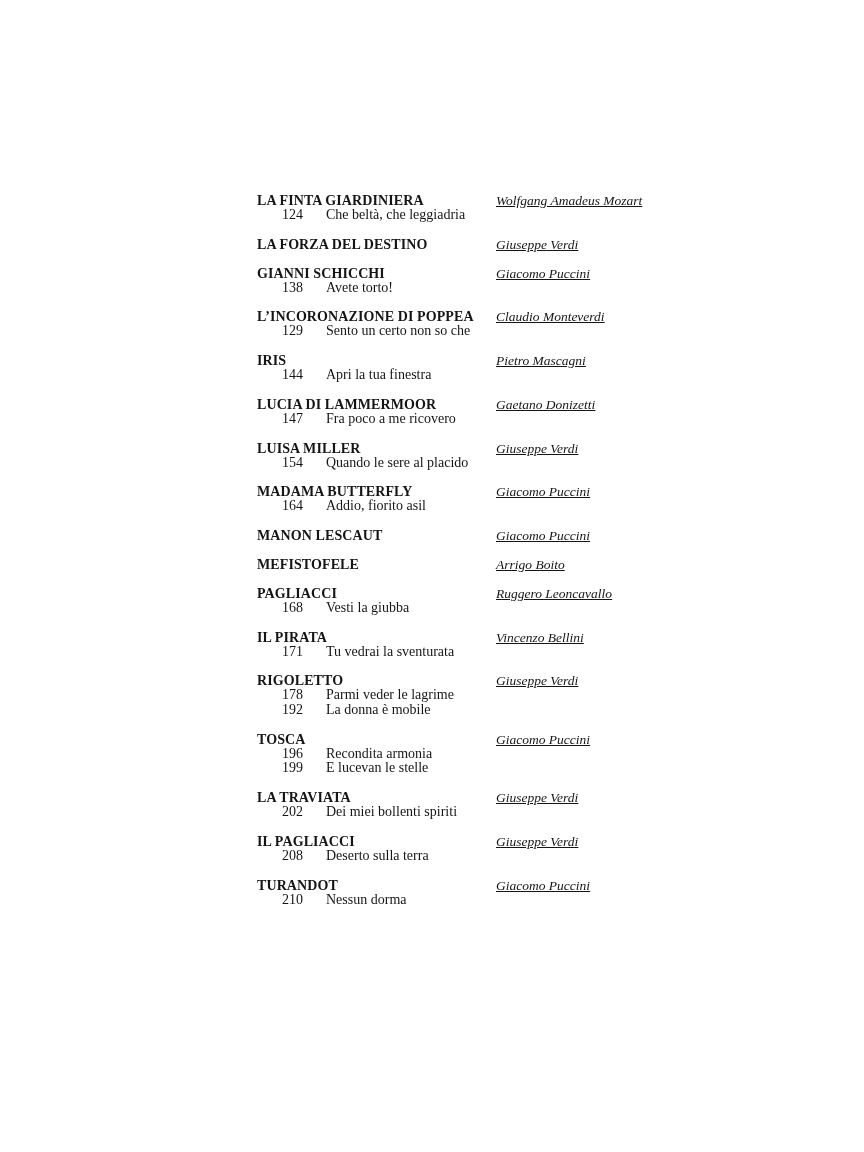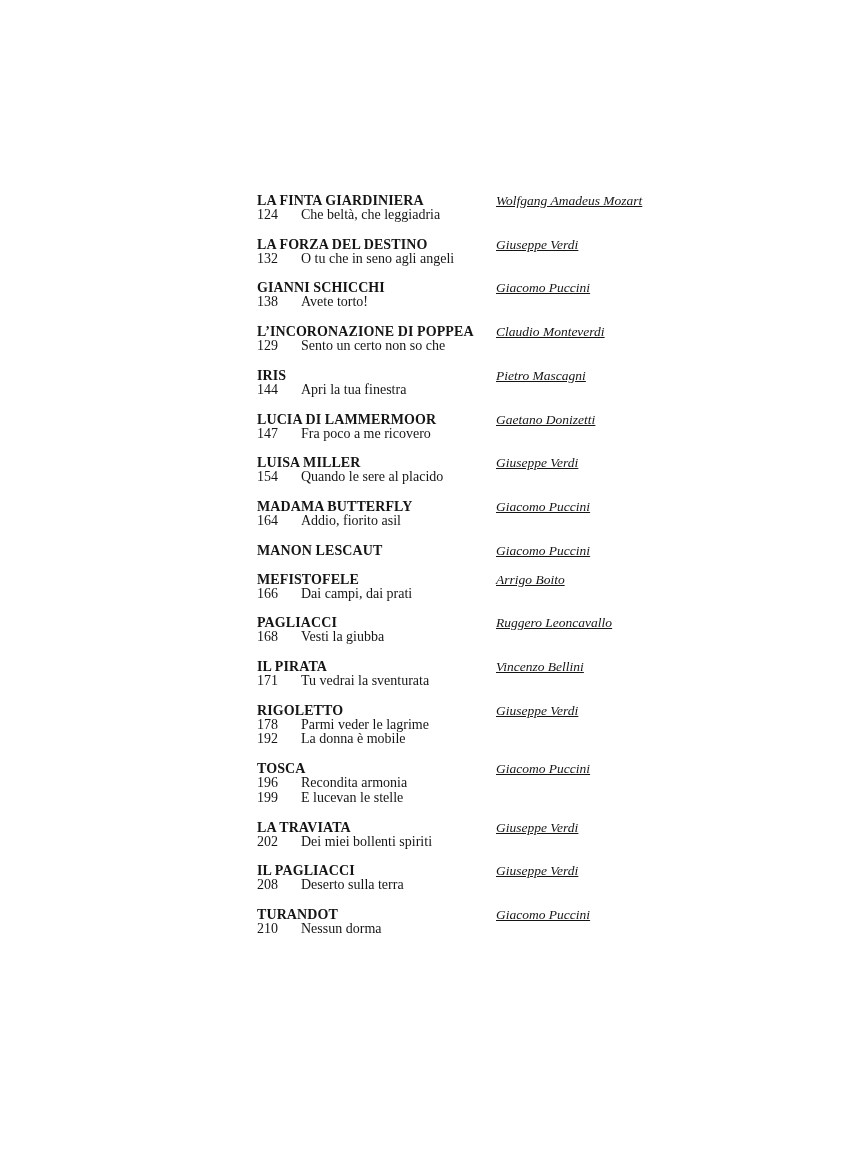--- a/index.html
+++ b/index.html
@@ -47,20 +47,21 @@
     white-space: nowrap;
     text-decoration: underline;
   }
   .aria-row {
     display: flex;
     line-height: 14.7px;
     font-size: 14px;
   }
   .page-num {
     flex: 0 0 44px;
+    margin-left: 25px;
   }
   .aria-title {
     white-space: nowrap;
   }
 </style>
 </head>
 <body>
 
 <div class="page">
   <div class="toc">
@@ -75,26 +76,20 @@
     <span class="aria-title">Che beltà, che leggiadria</span>
   </div>
 </div>
   </div>
 
   <div class="entry">
     <div class="title-row">
       <span class="opera-title">LA FORZA DEL DESTINO</span>
       <span class="composer">Giuseppe Verdi</span>
     </div>
-    <div>
-  <div class="aria-row">
-    <span class="page-num">132</span>
-    <span class="aria-title">O tu che in seno agli angeli</span>
-  </div>
-</div>
   </div>
 
   <div class="entry">
     <div class="title-row">
       <span class="opera-title">GIANNI SCHICCHI</span>
       <span class="composer">Giacomo Puccini</span>
     </div>
     <div>
   <div class="aria-row">
     <span class="page-num">138</span>
@@ -173,26 +168,20 @@
       <span class="opera-title">MANON LESCAUT</span>
       <span class="composer">Giacomo Puccini</span>
     </div>
   </div>
 
   <div class="entry">
     <div class="title-row">
       <span class="opera-title">MEFISTOFELE</span>
       <span class="composer">Arrigo Boito</span>
     </div>
-    <div>
-  <div class="aria-row">
-    <span class="page-num">166</span>
-    <span class="aria-title">Dai campi, dai prati</span>
-  </div>
-</div>
   </div>
 
   <div class="entry">
     <div class="title-row">
       <span class="opera-title">PAGLIACCI</span>
       <span class="composer">Ruggero Leoncavallo</span>
     </div>
     <div>
   <div class="aria-row">
     <span class="page-num">168</span>

